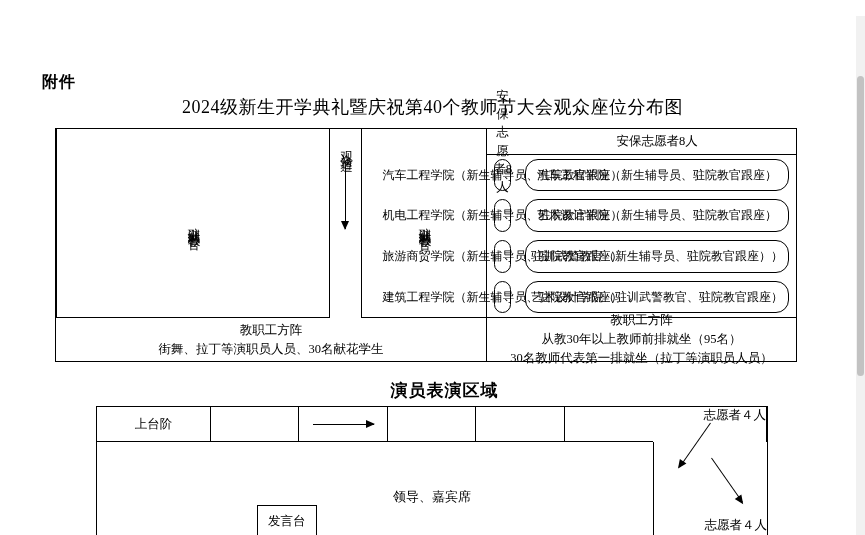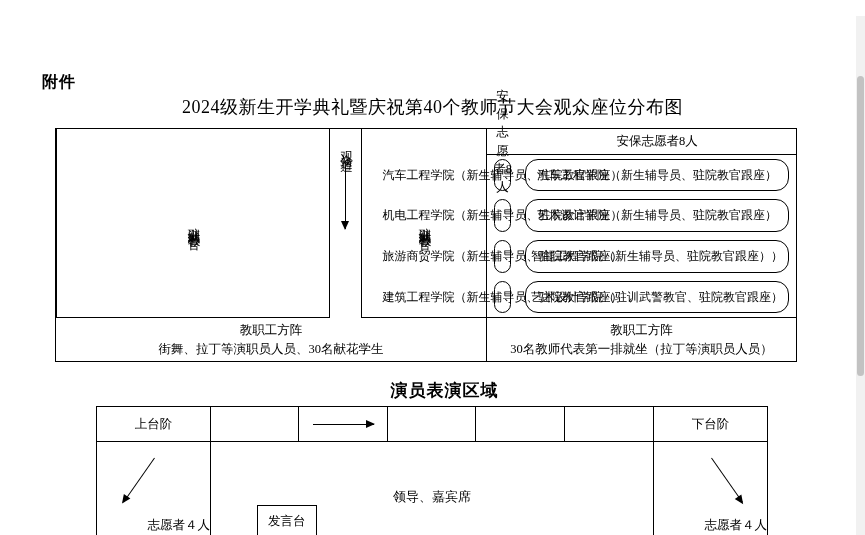--- a/index.html
+++ b/index.html
@@ -306,52 +306,52 @@
       <div class="college-cell">机电工程学院（新生辅导员、驻院教官跟座）</div>
     </div>
     <div class="col-wrap">
       <div class="college-cell">艺术设计学院（新生辅导员、驻院教官跟座）</div>
     </div>
 
     <div class="col-wrap">
       <div class="college-cell">旅游商贸学院（新生辅导员、驻院教官跟座）</div>
     </div>
     <div class="col-wrap">
-      <div class="college-cell">智能工程学院（新生辅导员、驻院教官跟座））</div>
+      <div class="college-cell">驻训武警教官（新生辅导员、驻院教官跟座））</div>
     </div>
 
     <div class="col-wrap bb">
       <div class="college-cell">建筑工程学院（新生辅导员、驻院教官跟座）</div>
     </div>
     <div class="col-wrap bb">
       <div class="college-cell">艺术设计学院（驻训武警教官、驻院教官跟座）</div>
     </div>
 
     <div class="staff-cell br" style="grid-column: 1 / 4;">
       <span class="hd">教职工方阵</span>
       <span>街舞、拉丁等演职员人员、30名献花学生</span>
     </div>
     <div class="staff-cell" style="grid-column: 4 / 6;">
       <span class="hd">教职工方阵</span>
+      <span>从教30年以上教师前排就坐（95名）</span>
       <span>30名教师代表第一排就坐（拉丁等演职员人员）</span>
     </div>
   </div>
 
   <div class="perf-title">演员表演区域</div>
 
   <div class="stage-grid">
     <div class="stair-cell">上台阶</div>
     <div class="top-mid div"></div>
     <div class="top-mid div">
       <span class="arrow-right"></span>
     </div>
     <div class="top-mid div"></div>
     <div class="top-mid div"></div>
     <div class="top-mid"></div>
-    <div class="stair-cell right">下台阶</div>
 
     <div class="vol-cell left">
       <span class="diag l"></span>
       <span>志愿者４人</span>
     </div>
     <div class="guest-cell">
       <span>领导、嘉宾席</span>
       <span class="podium">发言台</span>
     </div>
     <div class="vol-cell right">

